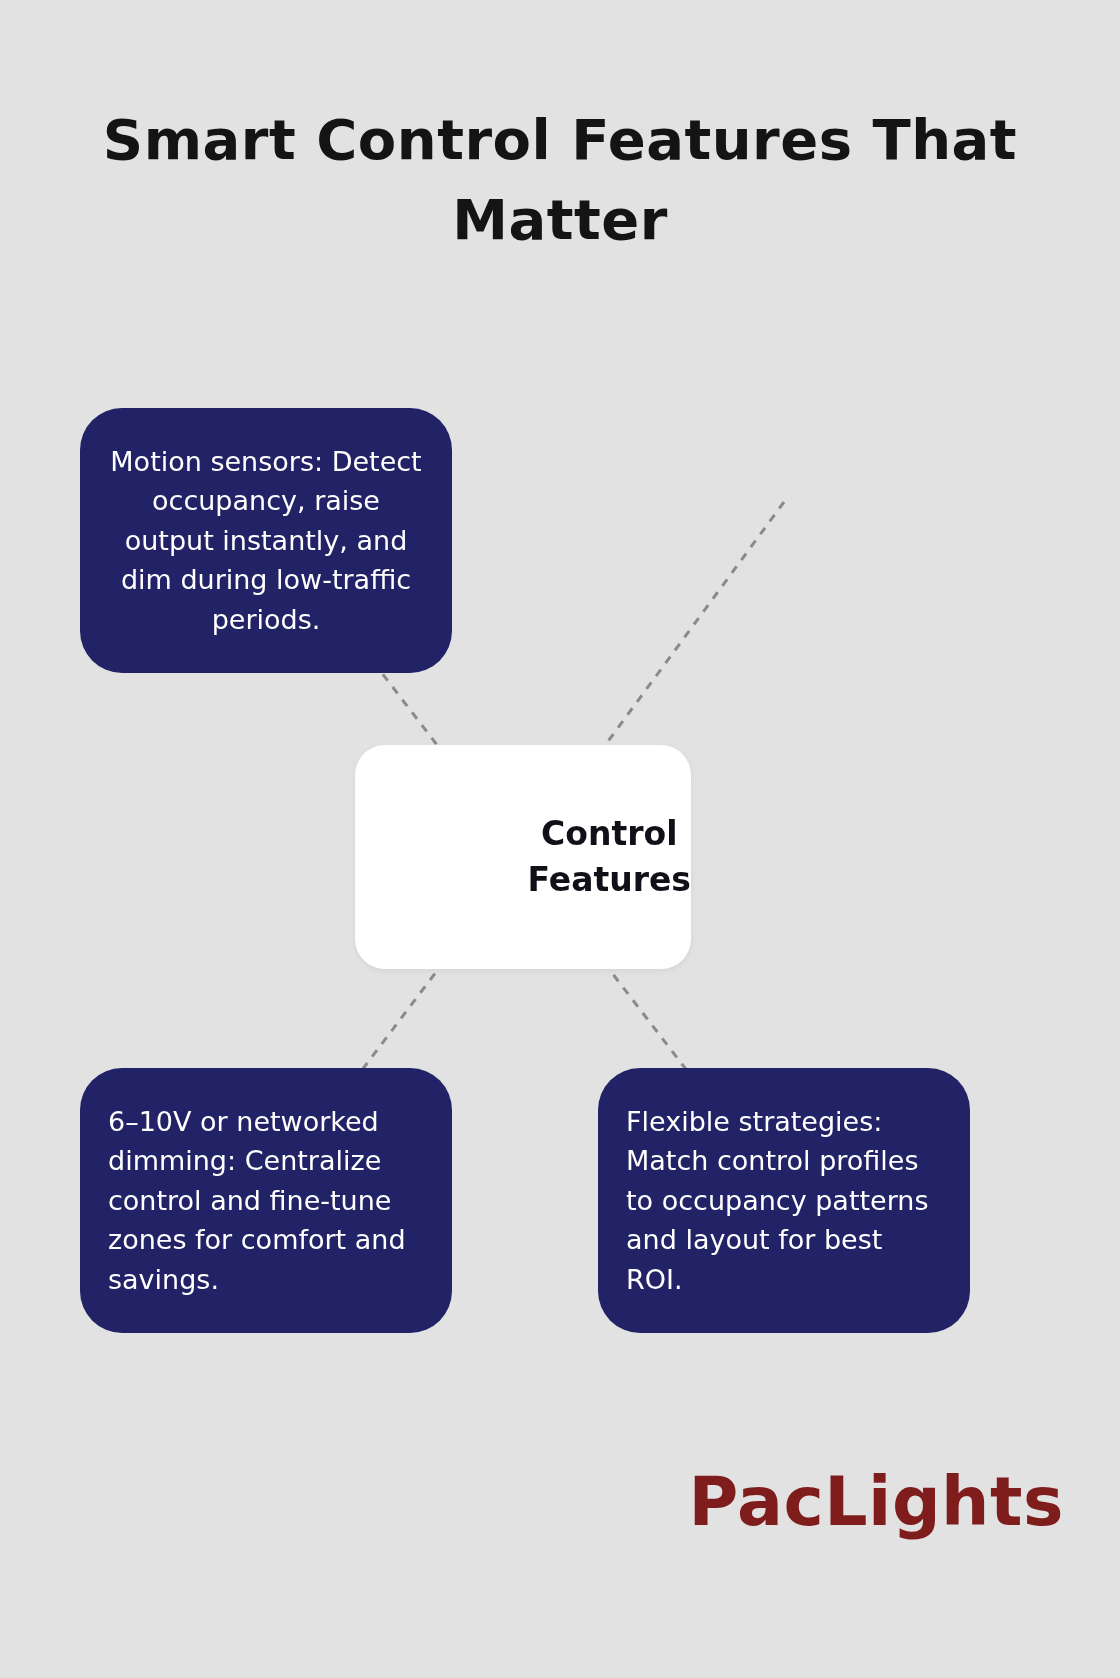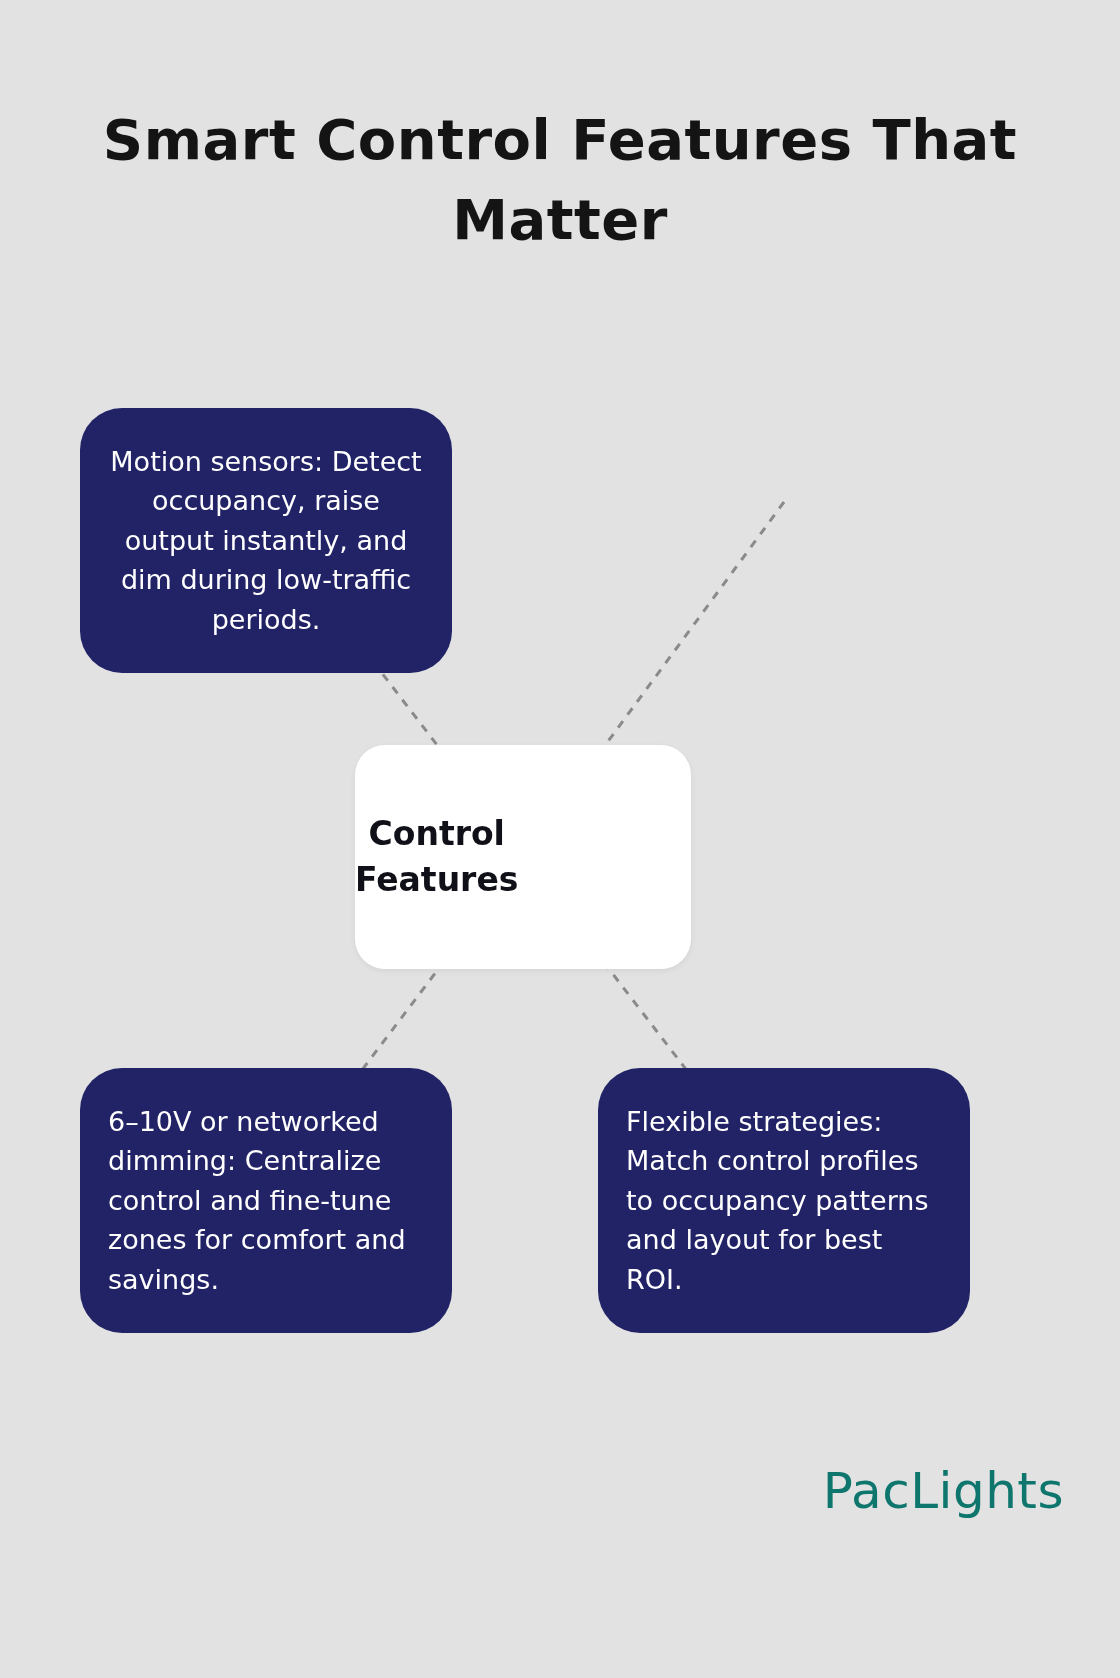--- a/index.html
+++ b/index.html
@@ -57,38 +57,38 @@
     position: absolute;
     left: 355px;
     top: 745px;
     width: 336px;
     height: 224px;
     background: #ffffff;
     border-radius: 30px;
     z-index: 2;
     display: flex;
     align-items: center;
-    justify-content: flex-start;
+    justify-content: flex-end;
     box-shadow: 0 2px 6px rgba(0,0,0,0.06);
   }
   .center-box span {
     font-size: 33px;
     font-weight: 700;
     color: #101018;
     text-align: center;
     white-space: pre-line;
     line-height: 1.4;
   }
   .brand {
     position: absolute;
     right: 56px;
     top: 1462px;
-    font-size: 50px;
-    font-weight: 400;
-    color: #0f766e;
+    font-size: 68px;
+    font-weight: 700;
+    color: #7f1d1d;
     letter-spacing: 0.5px;
     z-index: 2;
   }
 </style>
 </head>
 <body>
 
 <div class="canvas">
 
   <h1 class="title">Smart Control Features That Matter</h1>

